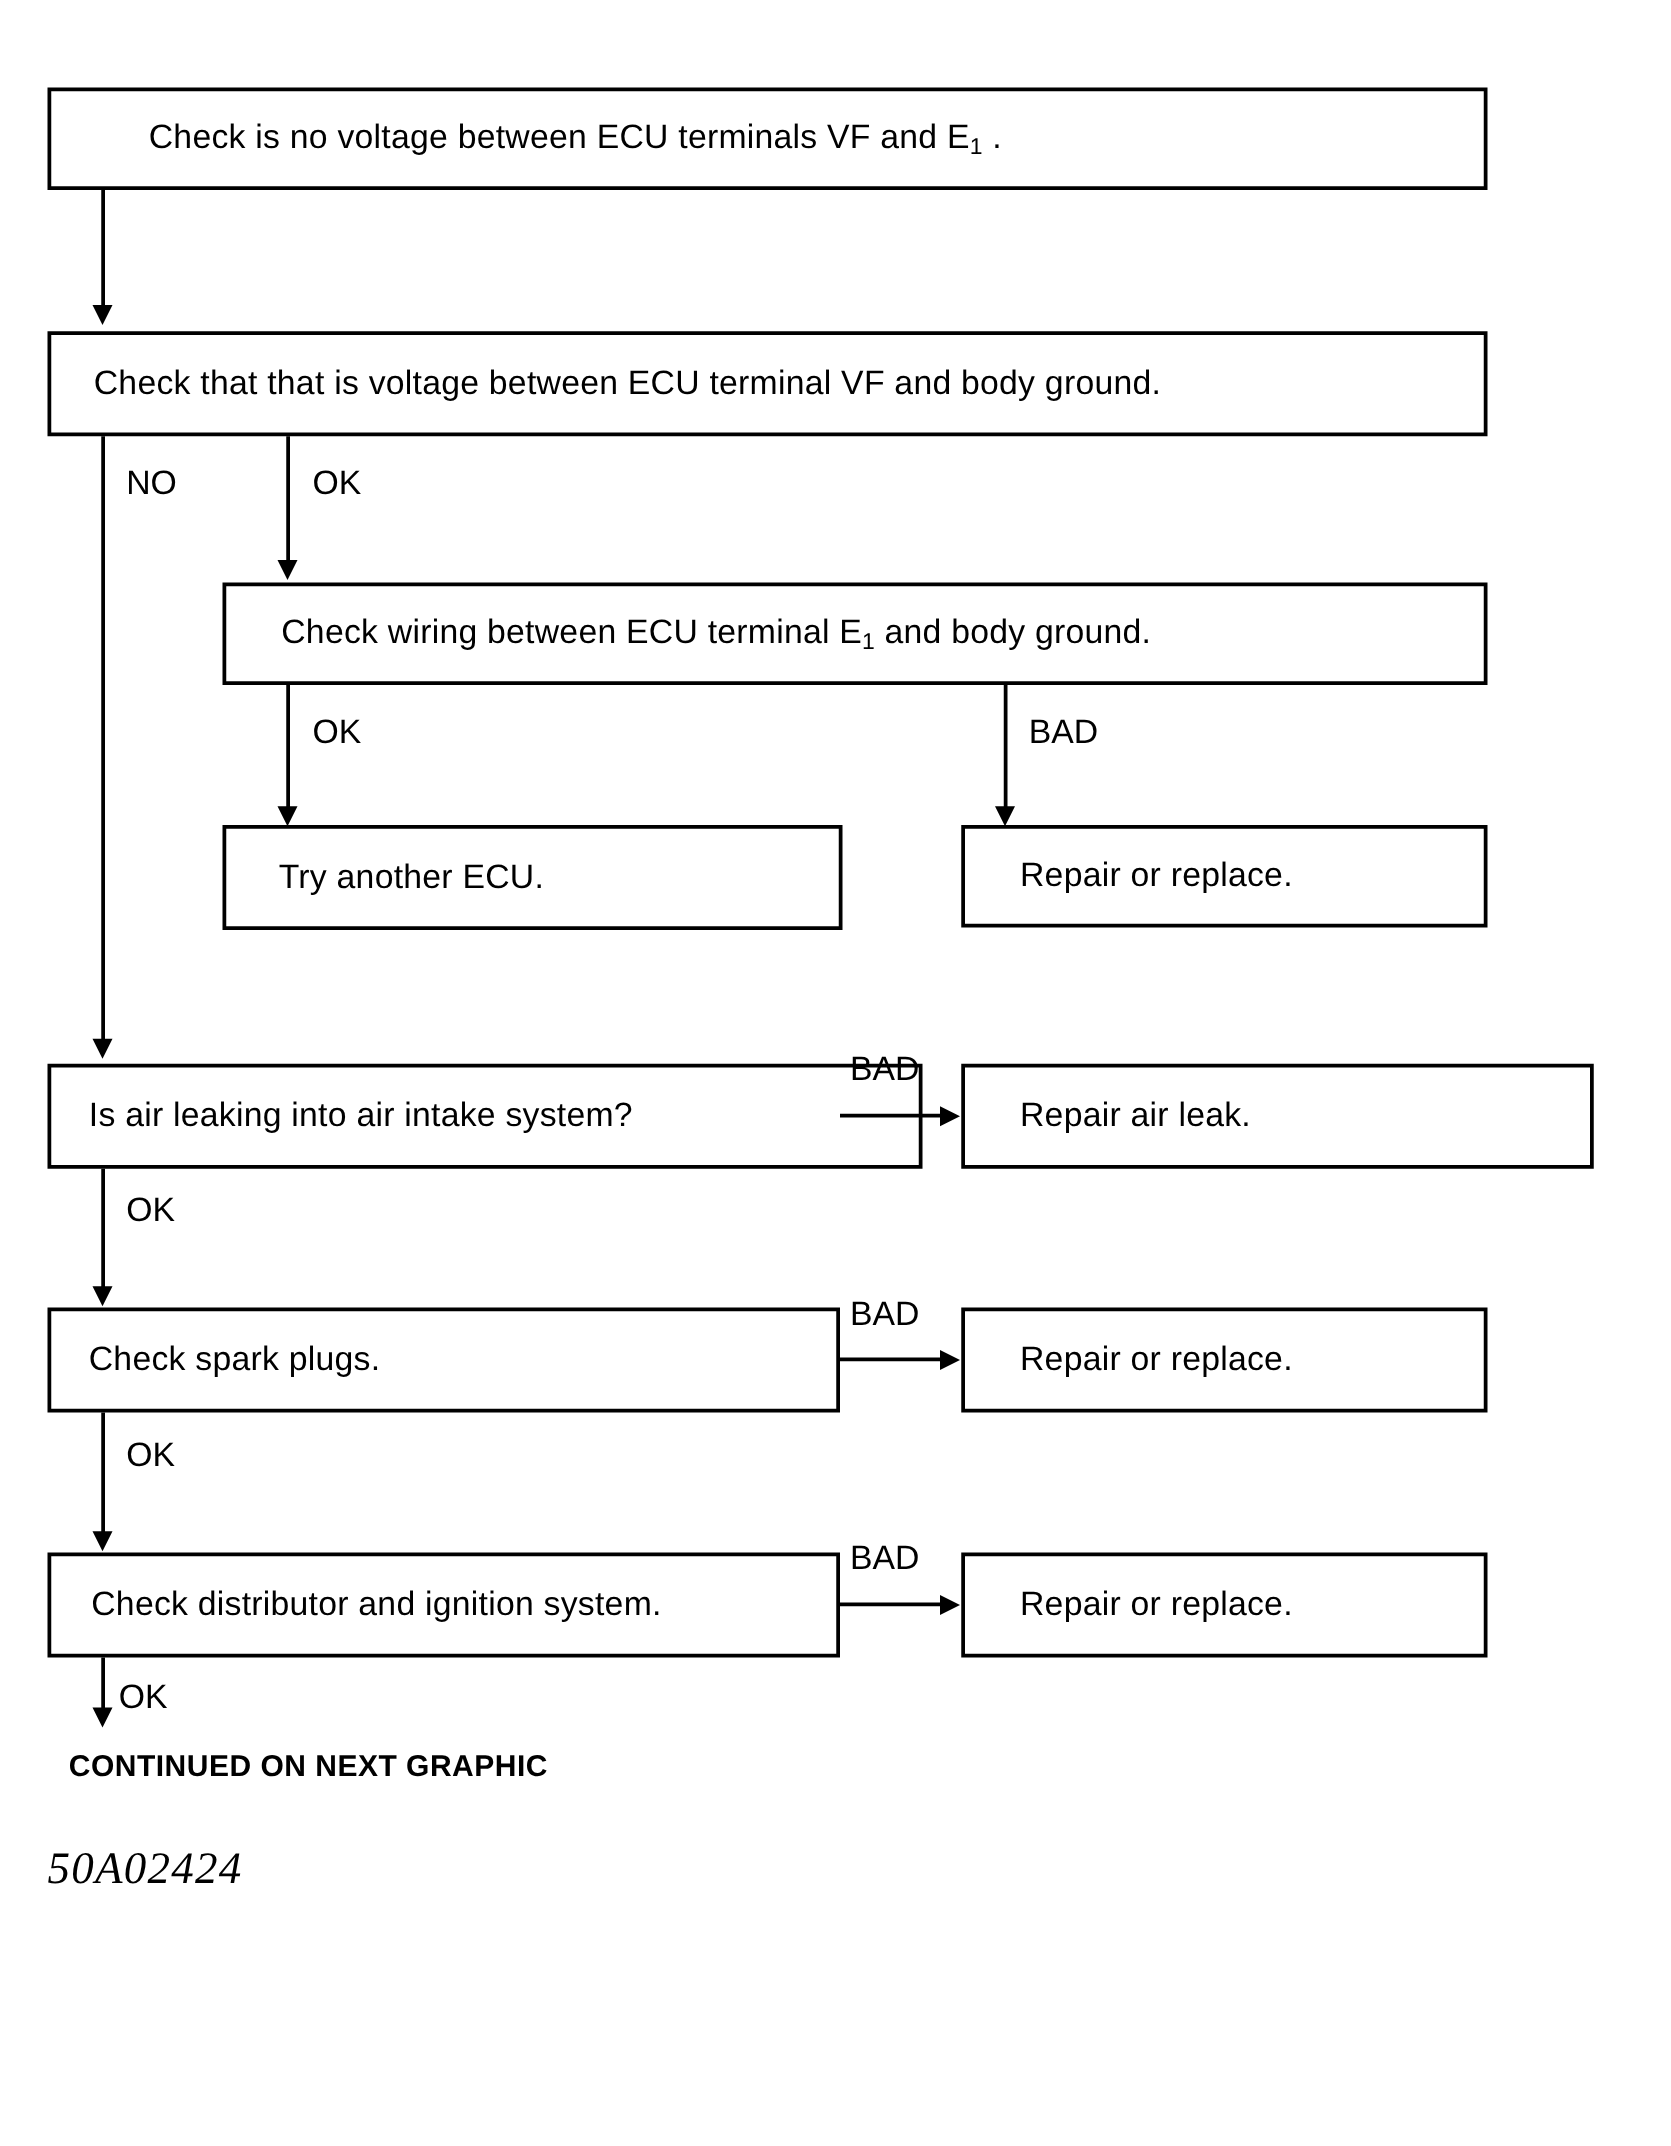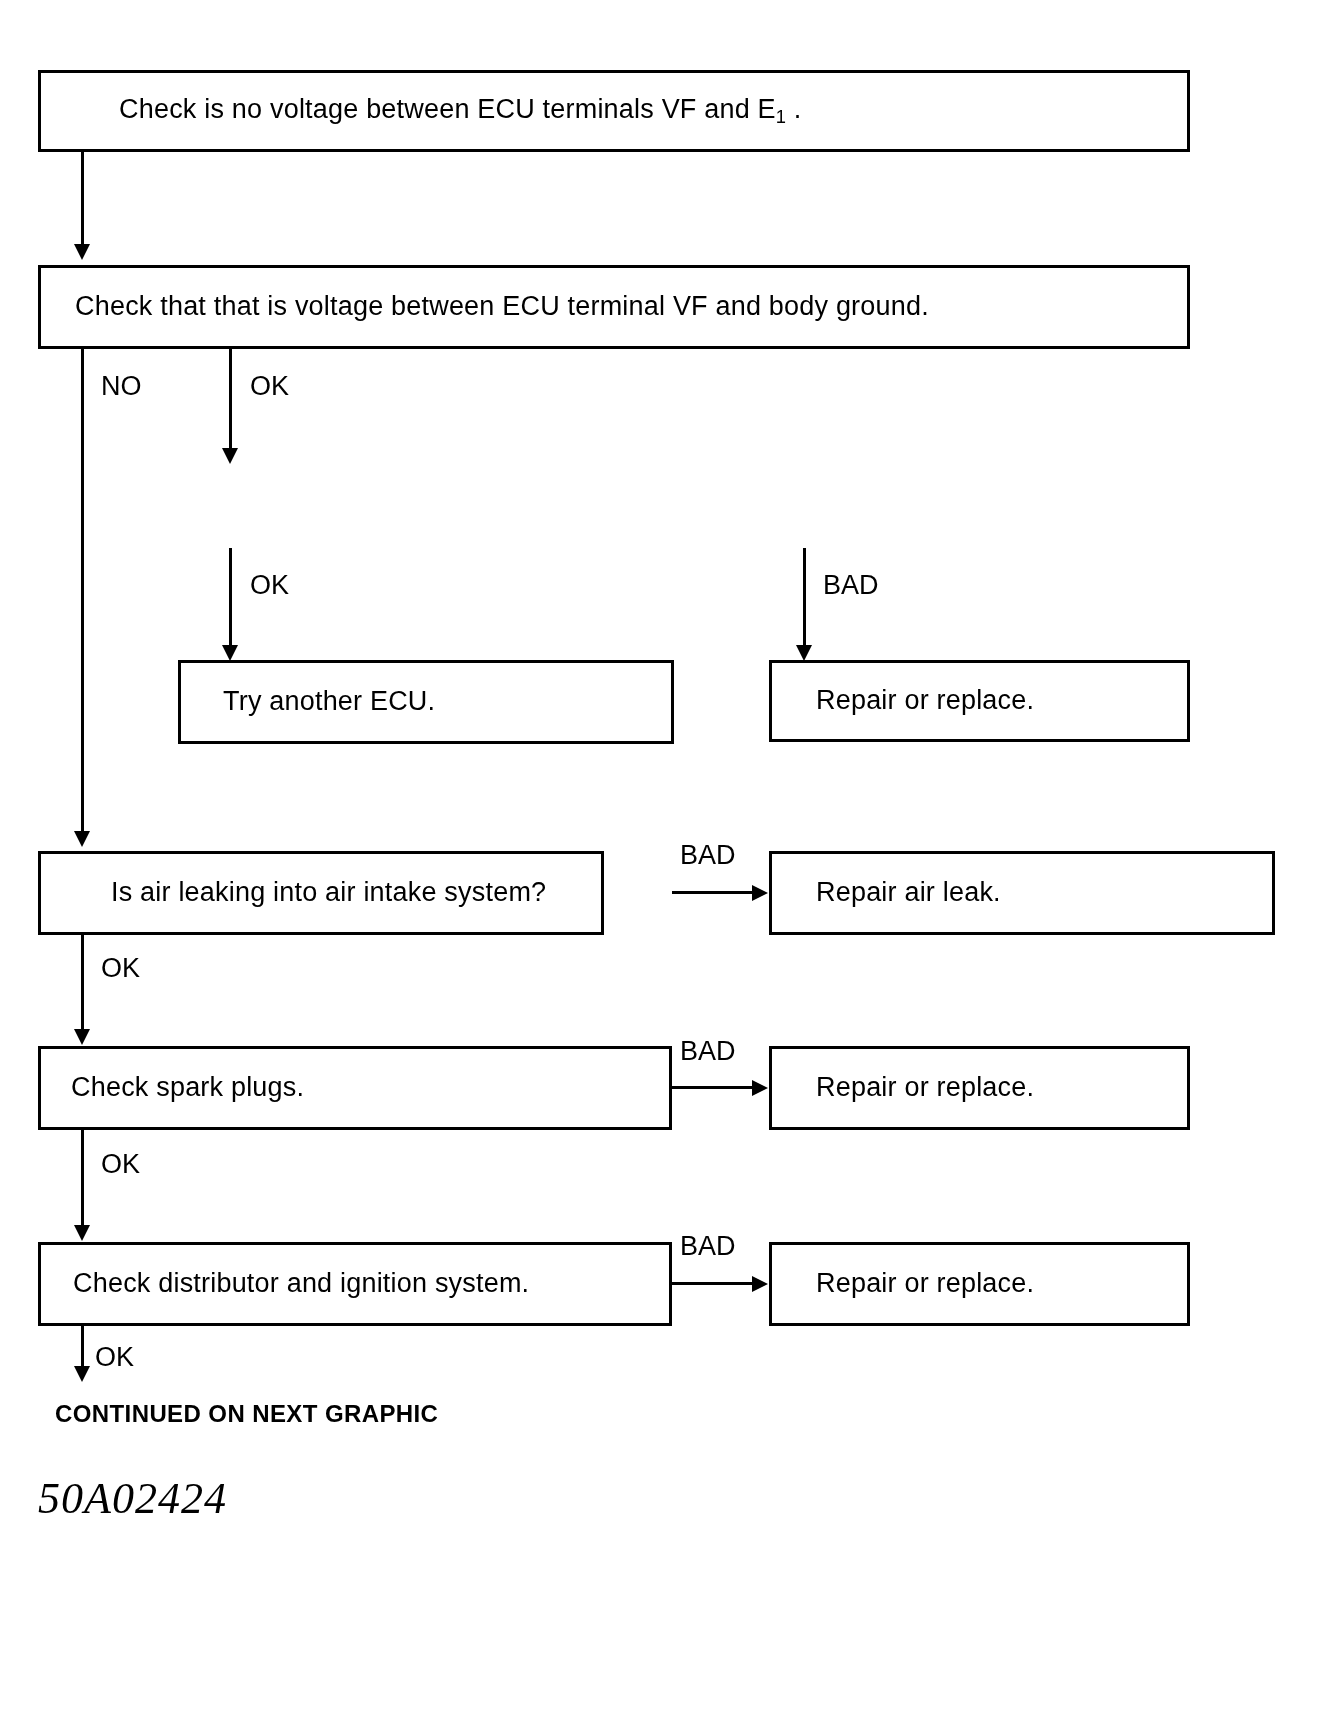--- a/index.html
+++ b/index.html
@@ -87,21 +87,21 @@
     position: absolute;
     font-size: 24px;
     font-weight: bold;
     letter-spacing: 0.4px;
     white-space: nowrap;
   }
   .plate-id {
     position: absolute;
     font-family: "Liberation Serif", serif;
     font-style: italic;
-    font-size: 44px;
+    font-size: 36px;
     letter-spacing: 1px;
     white-space: nowrap;
   }
 </style>
 </head>
 <body>
 
 <div class="canvas">
 
   <div class="node left" style="left:38px; top:70px; width:1152px; height:82px;">
@@ -120,38 +120,43 @@
   </div>
 
   <div class="vline" style="left:81px; top:349px; height:486px;"></div>
   <div class="arrow-down" style="left:74px; top:831px;"></div>
   <div class="edge-label" style="left:101px; top:373px;">NO</div>
 
   <div class="vline" style="left:229px; top:349px; height:103px;"></div>
   <div class="arrow-down" style="left:222px; top:448px;"></div>
   <div class="edge-label" style="left:250px; top:373px;">OK</div>
 
+  <div class="node left" style="left:178px; top:466px; width:1012px; height:82px;">
+    <div class="txt" style="margin-left:44px;">
+      <span>Check wiring between ECU terminal E</span><sub>1</sub><span> and body ground.</span>
+    </div>
+  </div>
 
   <div class="vline" style="left:229px; top:548px; height:101px;"></div>
   <div class="arrow-down" style="left:222px; top:645px;"></div>
   <div class="edge-label" style="left:250px; top:572px;">OK</div>
 
   <div class="vline" style="left:803px; top:548px; height:101px;"></div>
   <div class="arrow-down" style="left:796px; top:645px;"></div>
   <div class="edge-label" style="left:823px; top:572px;">BAD</div>
 
   <div class="node left" style="left:178px; top:660px; width:496px; height:84px;">
     <div class="txt" style="margin-left:42px;">Try another ECU.</div>
   </div>
 
   <div class="node left" style="left:769px; top:660px; width:421px; height:82px;">
     <div class="txt" style="margin-left:44px;">Repair or replace.</div>
   </div>
 
-  <div class="node left" style="left:38px; top:851px; width:566px; height:84px;padding-left:40px;">
+  <div class="node left" style="left:38px; top:851px; width:700px; height:84px;">
     <div class="txt" style="margin-left:30px;">Is air leaking into air intake system?</div>
   </div>
 
   <div class="hline" style="left:672px; top:891px; width:82px;"></div>
   <div class="arrow-right" style="left:752px; top:885px;"></div>
   <div class="edge-label" style="left:680px; top:842px;">BAD</div>
 
   <div class="node left" style="left:769px; top:851px; width:506px; height:84px;">
     <div class="txt" style="margin-left:44px;">Repair air leak.</div>
   </div>

